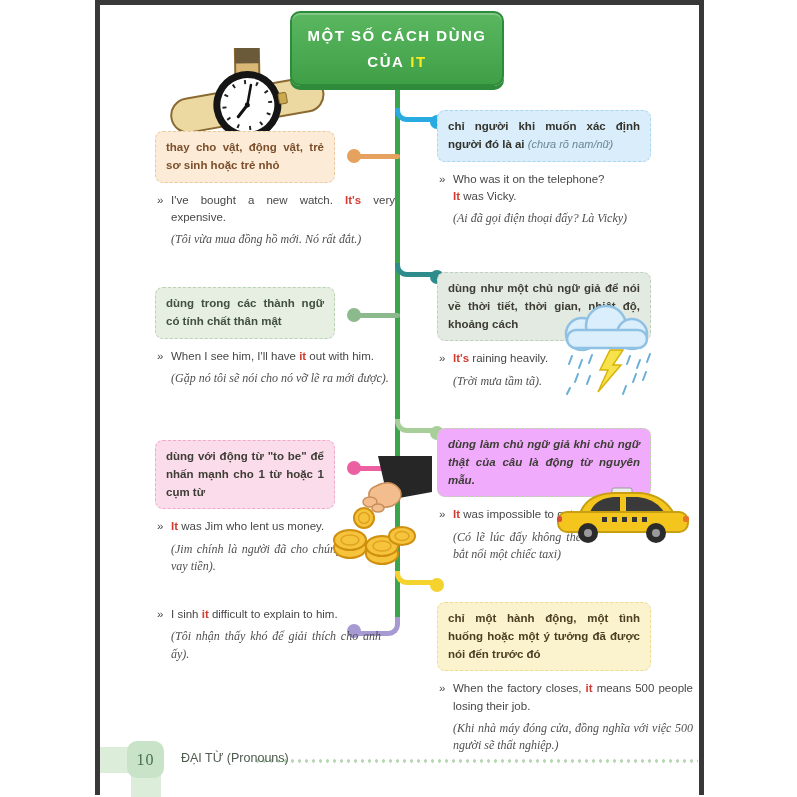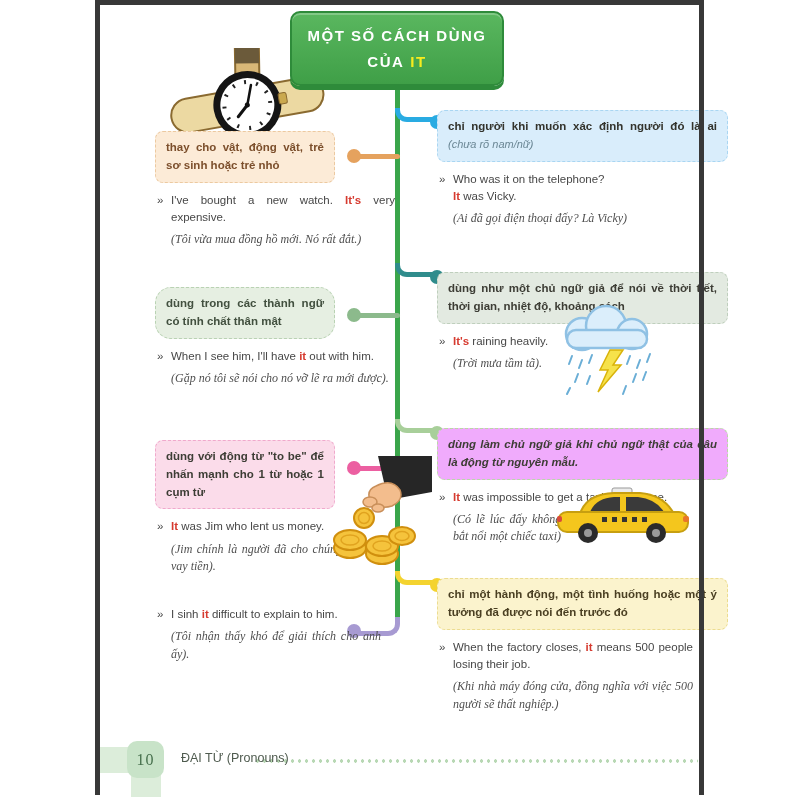--- a/index.html
+++ b/index.html
@@ -24,25 +24,25 @@
     border-bottom-right-radius:12px;box-sizing:border-box;z-index:1;}
   .node-dot{position:absolute;width:14px;height:14px;border-radius:50%;z-index:2;}
 
   
   .branch{position:absolute;z-index:2;}
   .branch.left{left:155px;width:240px;}
   .branch.right{left:437px;width:256px;}
   .rule-header{box-sizing:border-box;border-radius:8px;padding:7px 10px;font-weight:bold;
     font-size:11.5px;line-height:1.55;text-align:justify;border:1.5px dashed transparent;color:#3d3d35;}
   .branch.left .rule-header{width:180px;}
-  .branch.right .rule-header{width:291px;}
+  .branch.right .rule-header{width:214px;}
   .hdr-peach {background:#fcebd7;border-color:#ecc9a0;color:#7c4f2c;}
   .hdr-blue  {background:#d9edfb;border-color:#a9d6f2;color:#33332c;}
   .hdr-sage  {background:#e3eae1;border-color:#bfcfbd;}
-  .hdr-green {background:#e6efe2;border-color:#b9d2b3;color:#42503f;border-radius:16px;}
+  .hdr-green {background:#e6efe2;border-color:#b9d2b3;color:#42503f;}
   .hdr-lgreen{background:#f0abfc;border-color:#b9d8a4;font-style:italic;}
   .hdr-pink  {background:#fbdcea;border-color:#f0a9cc;}
   .hdr-lav   {background:#e8e4f4;border-color:#bfb3dd;}
   .hdr-yellow{background:#fbf3cd;border-color:#ecdc90;color:#4a3f22;}
   .header-note{font-weight:normal;font-style:italic;color:#6b8795;font-size:11px;}
 
   .example{position:relative;margin-top:9px;padding-left:16px;font-size:11.5px;line-height:1.5;
     color:#474747;text-align:justify;}
   .bullet{position:absolute;left:2px;top:0;}
   .it{color:#d63a2f;font-weight:bold;}
@@ -240,21 +240,21 @@
   </div>
 
   <div class="branch right" style="top:428px;">
     <div class="rule-header hdr-lgreen">dùng làm chủ ngữ giả khi chủ ngữ thật của câu là động từ nguyên mẫu.</div>
     <div class="example">
       <span class="bullet">»</span><span></span><span class="it">It</span><span> was impossible to get a taxi at that time.</span>
     </div>
     <div class="translation" style="width:128px;">(Có lẽ lúc đấy không thể bắt nổi một chiếc taxi)</div>
   </div>
 
-  <div class="branch right" style="top:578px;">
+  <div class="branch right" style="top:602px;">
     <div class="rule-header hdr-yellow">chỉ một hành động, một tình huống hoặc một ý tưởng đã được nói đến trước đó</div>
     <div class="example">
       <span class="bullet">»</span><span>When the factory closes, </span><span class="it">it</span><span> means 500 people losing their job.</span>
     </div>
     <div class="translation">(Khi nhà máy đóng cửa, đồng nghĩa với việc 500 người sẽ thất nghiệp.)</div>
   </div>
 
   <div class="footer-hstrip"></div>
   <div class="footer-vstrip"></div>
   <div class="page-badge">10</div>

